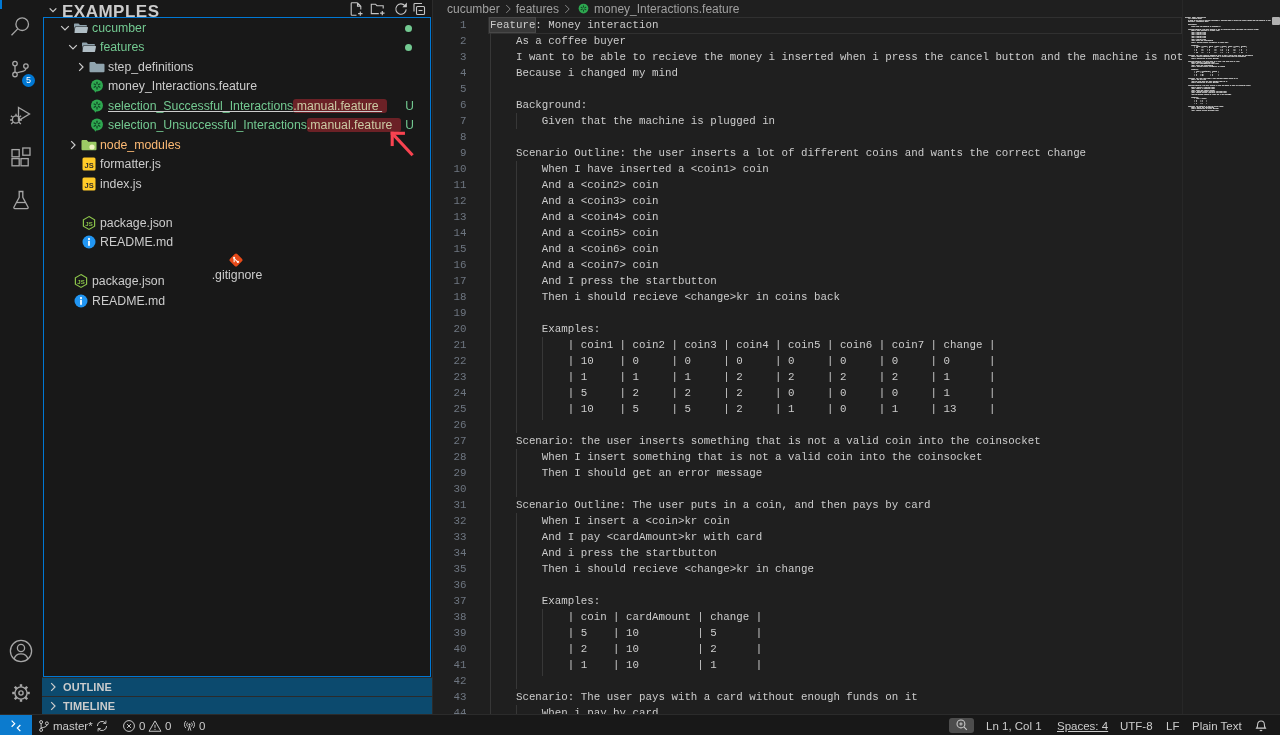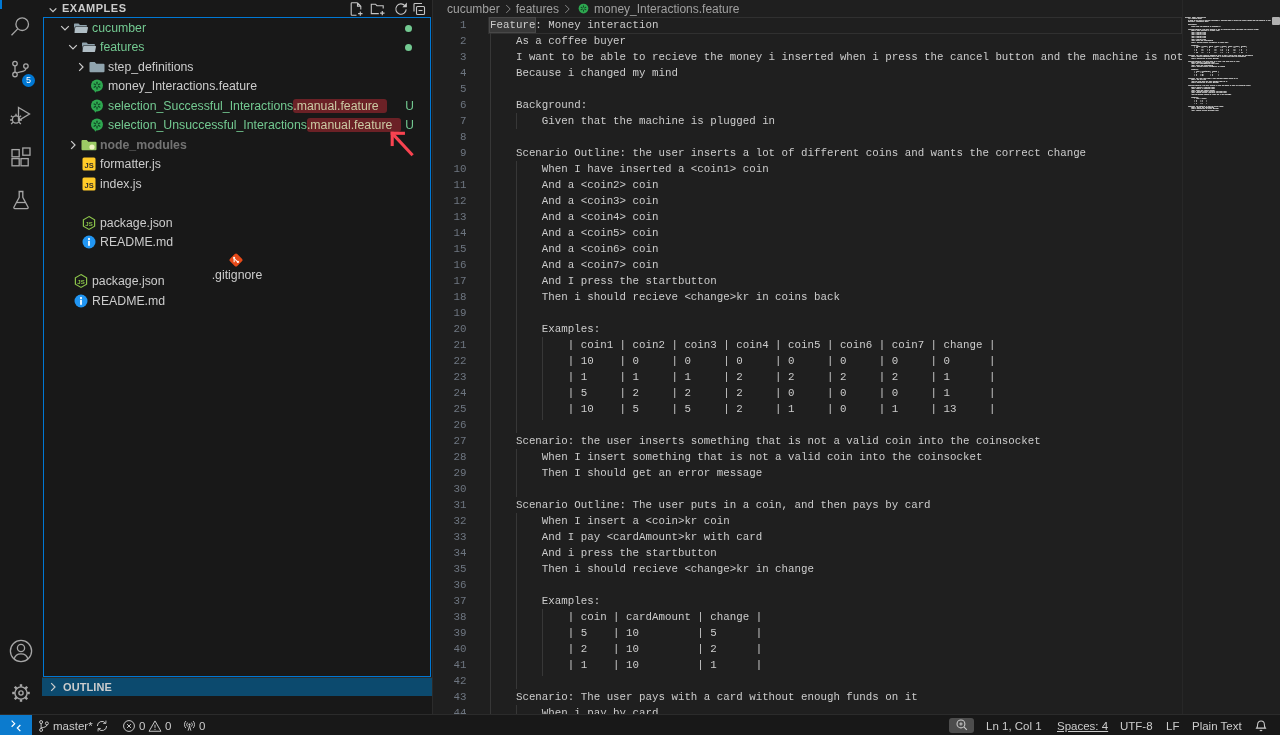--- a/index.html
+++ b/index.html
@@ -3,25 +3,25 @@
 <meta charset="utf-8">
 <style>
   html,body{margin:0;padding:0;width:1280px;height:735px;overflow:hidden;background:#1f1f1f;}
   *{box-sizing:border-box;}
   body{font-family:"Liberation Sans",sans-serif;-webkit-font-smoothing:antialiased;}
   .abs{position:absolute;}
   #stage{position:relative;width:1280px;height:735px;overflow:hidden;}
   #actbar{position:absolute;left:0;top:0;width:42px;height:714px;background:#181818;}
   .aicon{position:absolute;left:0;width:42px;display:flex;justify-content:center;}
   #sidebar{position:absolute;left:42px;top:0;width:391px;height:714px;background:#181818;}
-  #sbtitle{position:absolute;left:20px;top:1.5px;font-size:11px;font-weight:700;color:#cccccc;letter-spacing:.5px;}
+  #sbtitle{position:absolute;left:20px;top:1.5px;font-size:17px;font-weight:700;color:#cccccc;letter-spacing:.5px;}
   #treebox{position:absolute;left:1px;top:17px;width:388px;height:660px;border:1px solid #0078d4;overflow:hidden;}
   .trow{position:absolute;left:1px;width:384px;height:19.5px;display:flex;align-items:center;font-size:12.3px;color:#cccccc;white-space:pre;}
   .tgreen{color:#73c991;}
-  .tdim{color:#737373;font-weight:bold;}
+  .tdim{color:#fdba74;}
   .chev{width:16px;height:16px;flex:none;display:flex;align-items:center;justify-content:center;}
   .ficon{width:16px;height:16px;flex:none;margin-right:3px;display:flex;align-items:center;justify-content:flex-start;}
   .hlred{background:#6b2126;border-radius:3px;color:#cbcaa4;padding-right:5px;}
   .ubadge{position:absolute;right:15px;font-size:12px;color:#73c991;}
   .gdot{position:absolute;right:17px;width:7px;height:7px;border-radius:50%;background:#73c991;}
   .sechead{position:absolute;left:0;width:391px;height:19px;border-top:1px solid #2b2b2b;display:flex;align-items:center;color:#cccccc;background:#0c4a6e;}
   .sechead .sctxt{font-size:11px;font-weight:700;margin-left:2px;letter-spacing:.1px;}
   #editor{position:absolute;left:433px;top:0;width:847px;height:714px;background:#1f1f1f;overflow:hidden;}
   #sep{position:absolute;left:432px;top:0;width:1px;height:714px;background:#2b2b2b;}
   #crumbs{position:absolute;left:14px;top:0;height:17px;display:flex;align-items:center;font-size:12px;color:#a0a0a0;white-space:pre;}
@@ -171,21 +171,21 @@
               <path fill="#2ea850" d="M5 12.5l1.5 2.3 1-2z"></path>
               <g stroke="#124a26" stroke-width="1.3" stroke-linecap="round">
                 <path d="M8 4.2v1.6"></path>
                 <path d="M8 9.4v1.6"></path>
                 <path d="M5.1 6l1.4.8"></path>
                 <path d="M9.5 8.4l1.4.8"></path>
                 <path d="M5.1 9.2l1.4-.8"></path>
                 <path d="M9.5 6.8l1.4-.8"></path>
               </g>
             </svg></span><span>money_Interactions.feature</span></div>
-<div class="trow" style="top:78.0px;"><span style="display:inline-block;width:44.0px;flex:none;"></span><span class="ficon"><svg width="16" height="16" viewBox="0 0 16 16">
+<div class="trow" style="top:78.0px;text-decoration:underline;"><span style="display:inline-block;width:44.0px;flex:none;"></span><span class="ficon"><svg width="16" height="16" viewBox="0 0 16 16">
               <circle cx="8" cy="7.6" r="6" fill="#2ea850"></circle>
               <path fill="#2ea850" d="M5 12.5l1.5 2.3 1-2z"></path>
               <g stroke="#124a26" stroke-width="1.3" stroke-linecap="round">
                 <path d="M8 4.2v1.6"></path>
                 <path d="M8 9.4v1.6"></path>
                 <path d="M5.1 6l1.4.8"></path>
                 <path d="M9.5 8.4l1.4.8"></path>
                 <path d="M5.1 9.2l1.4-.8"></path>
                 <path d="M9.5 6.8l1.4-.8"></path>
               </g>
@@ -243,20 +243,26 @@
               <rect x="7" y="6.8" width="2" height="5" fill="#e3f2fd"></rect>
               <rect x="7" y="4" width="2" height="2" fill="#e3f2fd"></rect>
             </svg></span><span>README.md</span></div>
     </div>
     <div class="sechead" style="top:677px;">
         <svg width="16" height="16" viewBox="0 0 16 16" style="margin-left:3px;">
           <path fill="none" stroke="#cccccc" stroke-width="1.2" d="M6.2 4.2L10 8l-3.8 3.8"></path>
         </svg>
         <span class="sctxt">OUTLINE</span>
       </div>
+    <div class="sechead" style="top:696px;height:18px;">
+        <svg width="16" height="16" viewBox="0 0 16 16" style="margin-left:3px;">
+          <path fill="none" stroke="#cccccc" stroke-width="1.2" d="M6.2 4.2L10 8l-3.8 3.8"></path>
+        </svg>
+        <span class="sctxt">TIMELINE</span>
+      </div>
   </div>
   <div id="sep"></div>
   <div id="editor">
     <div id="crumbs"><span>cucumber</span><svg width="14" height="14" viewBox="0 0 16 16" style="margin:0 1px;">
           <path fill="none" stroke="#8a8a8a" stroke-width="1.1" d="M6 3.5L10.5 8L6 12.5"></path>
         </svg><span>features</span><svg width="14" height="14" viewBox="0 0 16 16" style="margin:0 1px;">
           <path fill="none" stroke="#8a8a8a" stroke-width="1.1" d="M6 3.5L10.5 8L6 12.5"></path>
         </svg><svg width="13" height="13" viewBox="0 0 16 16" style="margin:0 4px 0 2px;">
           <circle cx="8" cy="8" r="6" fill="#2ea850"></circle>
           <g stroke="#124a26" stroke-width="1.3" stroke-linecap="round">

